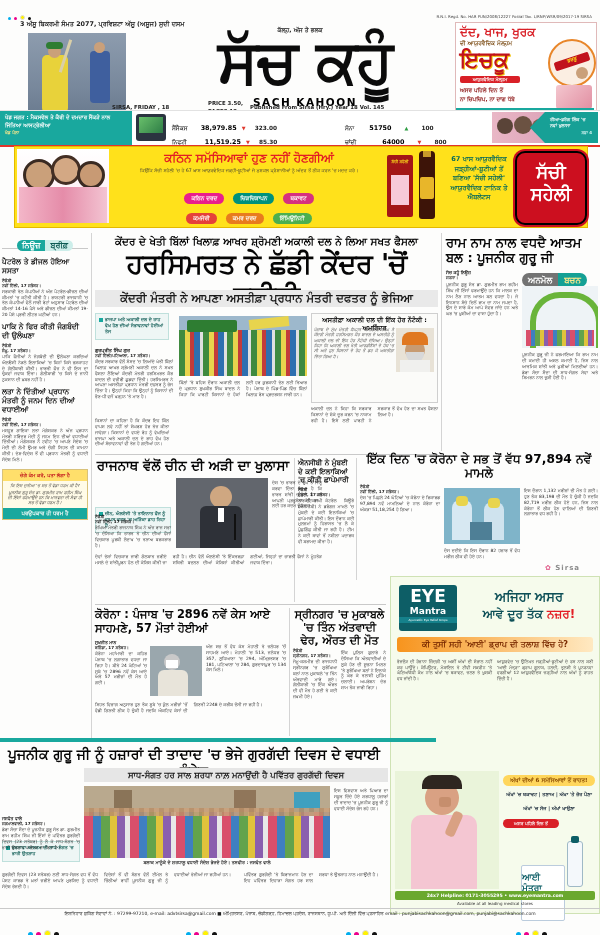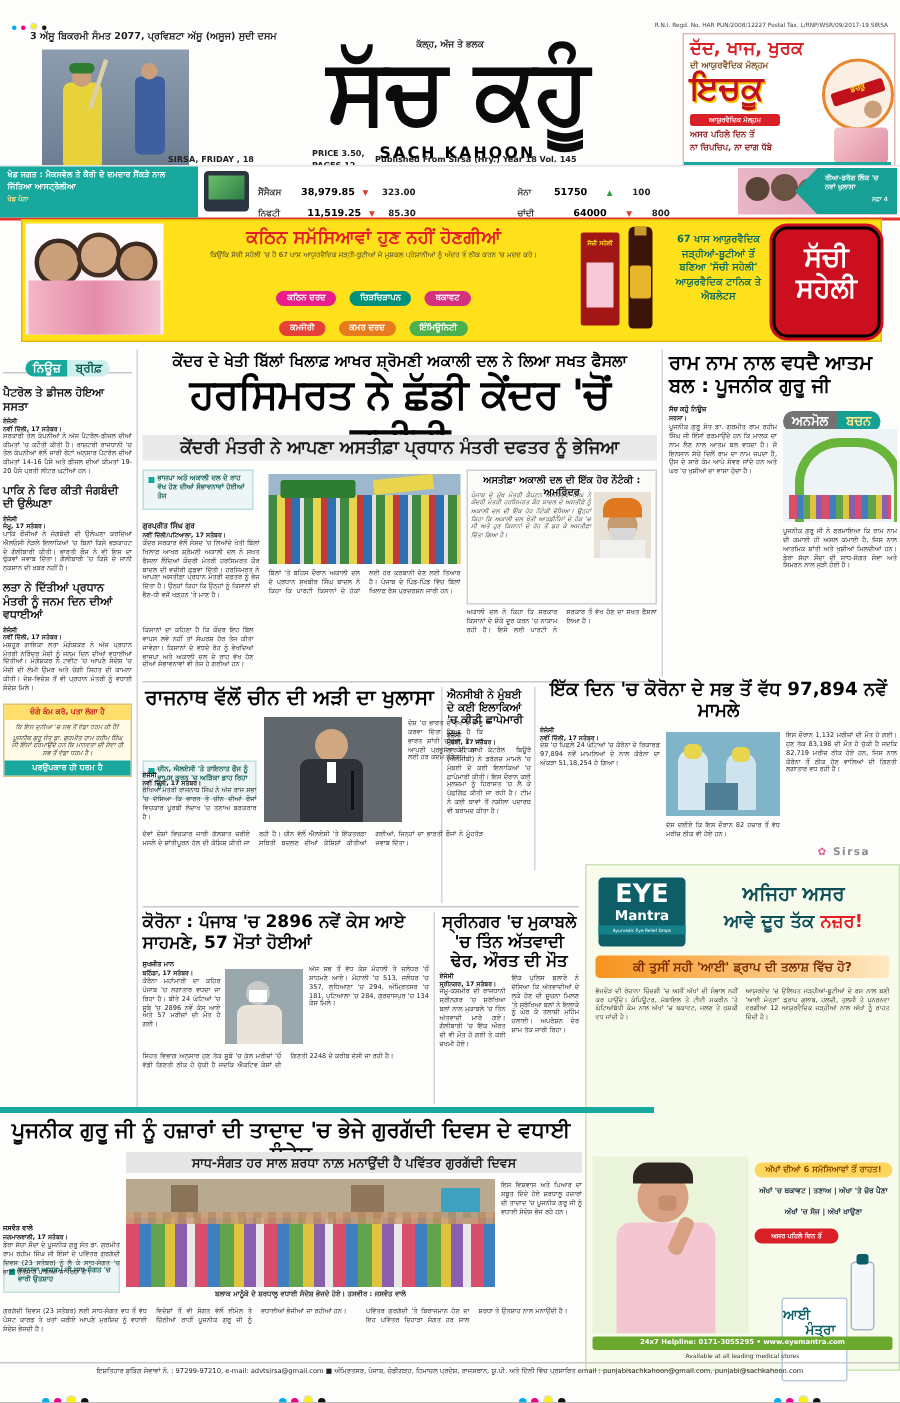--- a/index.html
+++ b/index.html
@@ -325,21 +325,21 @@
       <div class="abs" style="left:54px;top:40px;width:10px;height:26px;background:#d9a183;transform:rotate(24deg);border-radius:4px;"></div>
     </div>
 
     <div class="abs b c" style="left:112px;top:198px;width:92px;font-size:5.6px;color:#8a4a00;background:#ffd65c;border-radius:6px;padding:2px 0;">ਅੱਖਾਂ ਦੀਆਂ 6 ਸਮੱਸਿਆਵਾਂ ਤੋਂ ਰਾਹਤ!</div>
     <div class="abs b c" style="left:110px;top:214px;width:96px;font-size:4.9px;color:#123;line-height:1.5;">ਅੱਖਾਂ 'ਚ ਥਕਾਵਟ | ਤਣਾਅ | ਅੱਖਾ 'ਤੇ ਜ਼ੋਰ ਪੈਣਾ</div>
     <div class="abs b c" style="left:110px;top:228px;width:96px;font-size:4.9px;color:#123;">ਅੱਖਾਂ 'ਚ ਸੋਜ | ਅੱਖਾਂ ਖਾਉਣਾ</div>
     <div class="abs b c" style="left:112px;top:242px;width:56px;font-size:4.4px;color:#fff;background:#d92027;border-radius:5px;padding:2px 0;">ਅਸਰ ਪਹਿਲੇ ਦਿਨ ਤੋਂ</div>
 
     <div class="abs" style="left:130px;top:256px;width:42px;height:54px;background:#fff;border:1px solid #bcd;border-radius:2px;text-align:left;margin-top:32px;">
       <div class="b" style="font-size:9px;color:#0d5e66;margin-top:6px;">ਆਈ</div>
-      <div class="b" style="font-size:9px;color:#0d5e66;padding-left:15px;">ਮੰਤ੍ਰਾ</div>
+      <div class="b" style="font-size:9px;color:#0d5e66;">ਮੰਤ੍ਰਾ</div>
     </div>
     <div class="abs" style="left:176px;top:264px;width:14px;height:44px;background:#f4f8fb;border:1px solid #9fb9c6;border-radius:3px;">
       <div style="width:8px;height:7px;background:#0d5e66;margin:-6px auto 0;border-radius:2px;"></div>
     </div>
 
     <div class="abs b c" style="left:4px;top:314px;width:200px;font-size:4.6px;color:#fff;background:#6aa82e;padding:2px 0;border-radius:2px;">24x7 Helpline: 0171-3055295 • www.eyemantra.com</div>
     <div class="abs c" style="left:4px;top:324px;width:200px;font-size:4px;color:#333;">Available at all leading medical stores</div>
   </div>
 
   <div class="abs" style="left:0px;top:738px;width:436px;height:4px;background:#19a89e;"></div>

